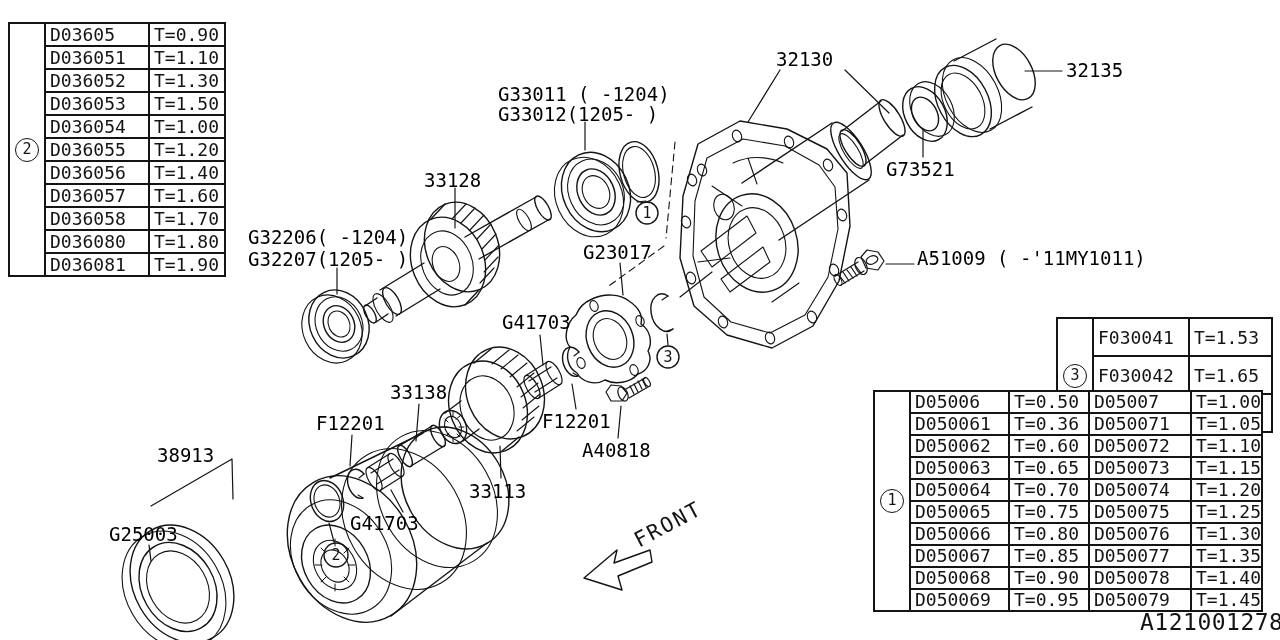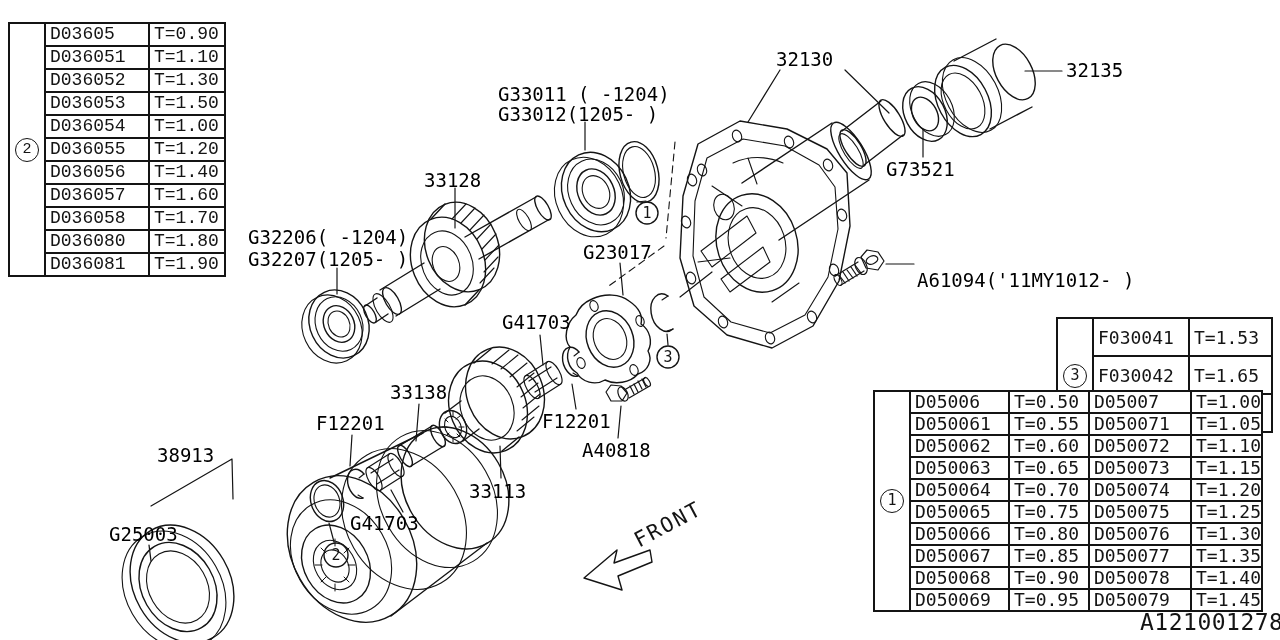--- a/index.html
+++ b/index.html
@@ -2,21 +2,21 @@
 <html><head>
 <meta charset="utf-8">
 <style>
   html,body{margin:0;padding:0;background:#fff;}
   .stage{position:relative;width:1280px;height:640px;background:#ffffff;overflow:hidden;
          font-family:"DejaVu Sans Mono","Liberation Mono",monospace;color:#141414;}
   svg.draw{position:absolute;left:0;top:0;}
   .lbl{position:absolute;font-size:19px;line-height:20px;white-space:pre;letter-spacing:0;color:#000000;}
   .ptable{position:absolute;border-collapse:collapse;table-layout:fixed;font-size:18px;color:#141414;background:#fff;}
   .ptable td{border:2px solid #141414;padding:0 0 0 4px;overflow:hidden;white-space:nowrap;box-sizing:border-box;}
-  .t2 td{height:23px;line-height:21px;font-family:Liberation Mono, monospace;}
+  .t2 td{height:23px;line-height:21px;}
   .t1 td{height:15px;line-height:20px;}
   .t3 td{height:38px;line-height:21px;}
   .callout-cell{text-align:center;padding:0 !important;}
   .ccircle{display:inline-block;width:22px;height:22px;border:1.6px solid #141414;border-radius:50%;
            text-align:center;line-height:21px;font-size:15px;}
   .front-label{position:absolute;left:630px;top:531px;font-size:21px;letter-spacing:2px;
                transform:rotate(-28deg);transform-origin:0 0;}
   .doc-id{position:absolute;left:1140px;top:609px;font-size:23px;letter-spacing:0.5px;}
 </style>
 </head>
@@ -333,21 +333,21 @@
 
   <div class="lbl" style="left:498px;top:84px">G33011 ( -1204)</div>
   <div class="lbl" style="left:498px;top:104px">G33012(1205- )</div>
   <div class="lbl" style="left:424px;top:170px">33128</div>
   <div class="lbl" style="left:248px;top:227px">G32206( -1204)</div>
   <div class="lbl" style="left:248px;top:249px">G32207(1205- )</div>
   <div class="lbl" style="left:776px;top:49px">32130</div>
   <div class="lbl" style="left:1066px;top:60px">32135</div>
   <div class="lbl" style="left:886px;top:159px">G73521</div>
   <div class="lbl" style="left:583px;top:242px">G23017</div>
-  <div class="lbl" style="left:917px;top:270px">A61094('11MY1012- )</div>
+  <div class="lbl" style="left:917px;top:248px">A51009 ( -'11MY1011)</div>
   <div class="lbl" style="left:502px;top:312px">G41703</div>
   <div class="lbl" style="left:390px;top:382px">33138</div>
   <div class="lbl" style="left:316px;top:413px">F12201</div>
   <div class="lbl" style="left:542px;top:411px">F12201</div>
   <div class="lbl" style="left:582px;top:440px">A40818</div>
   <div class="lbl" style="left:157px;top:445px">38913</div>
   <div class="lbl" style="left:109px;top:524px">G25003</div>
   <div class="lbl" style="left:350px;top:513px">G41703</div>
   <div class="lbl" style="left:469px;top:481px">33113</div>
 
@@ -449,21 +449,21 @@
       <td class="callout-cell" rowspan="10">
         <span class="ccircle">1</span>
       </td>
       <td>D05006</td>
       <td>T=0.50</td>
       <td>D05007</td>
       <td>T=1.00</td>
     </tr>
     <tr>
           <td>D050061</td>
-          <td>T=0.55</td>
+          <td>T=0.36</td>
           <td>D050071</td>
           <td>T=1.05</td>
         </tr>
     <tr>
           <td>D050062</td>
           <td>T=0.60</td>
           <td>D050072</td>
           <td>T=1.10</td>
         </tr>
     <tr>

